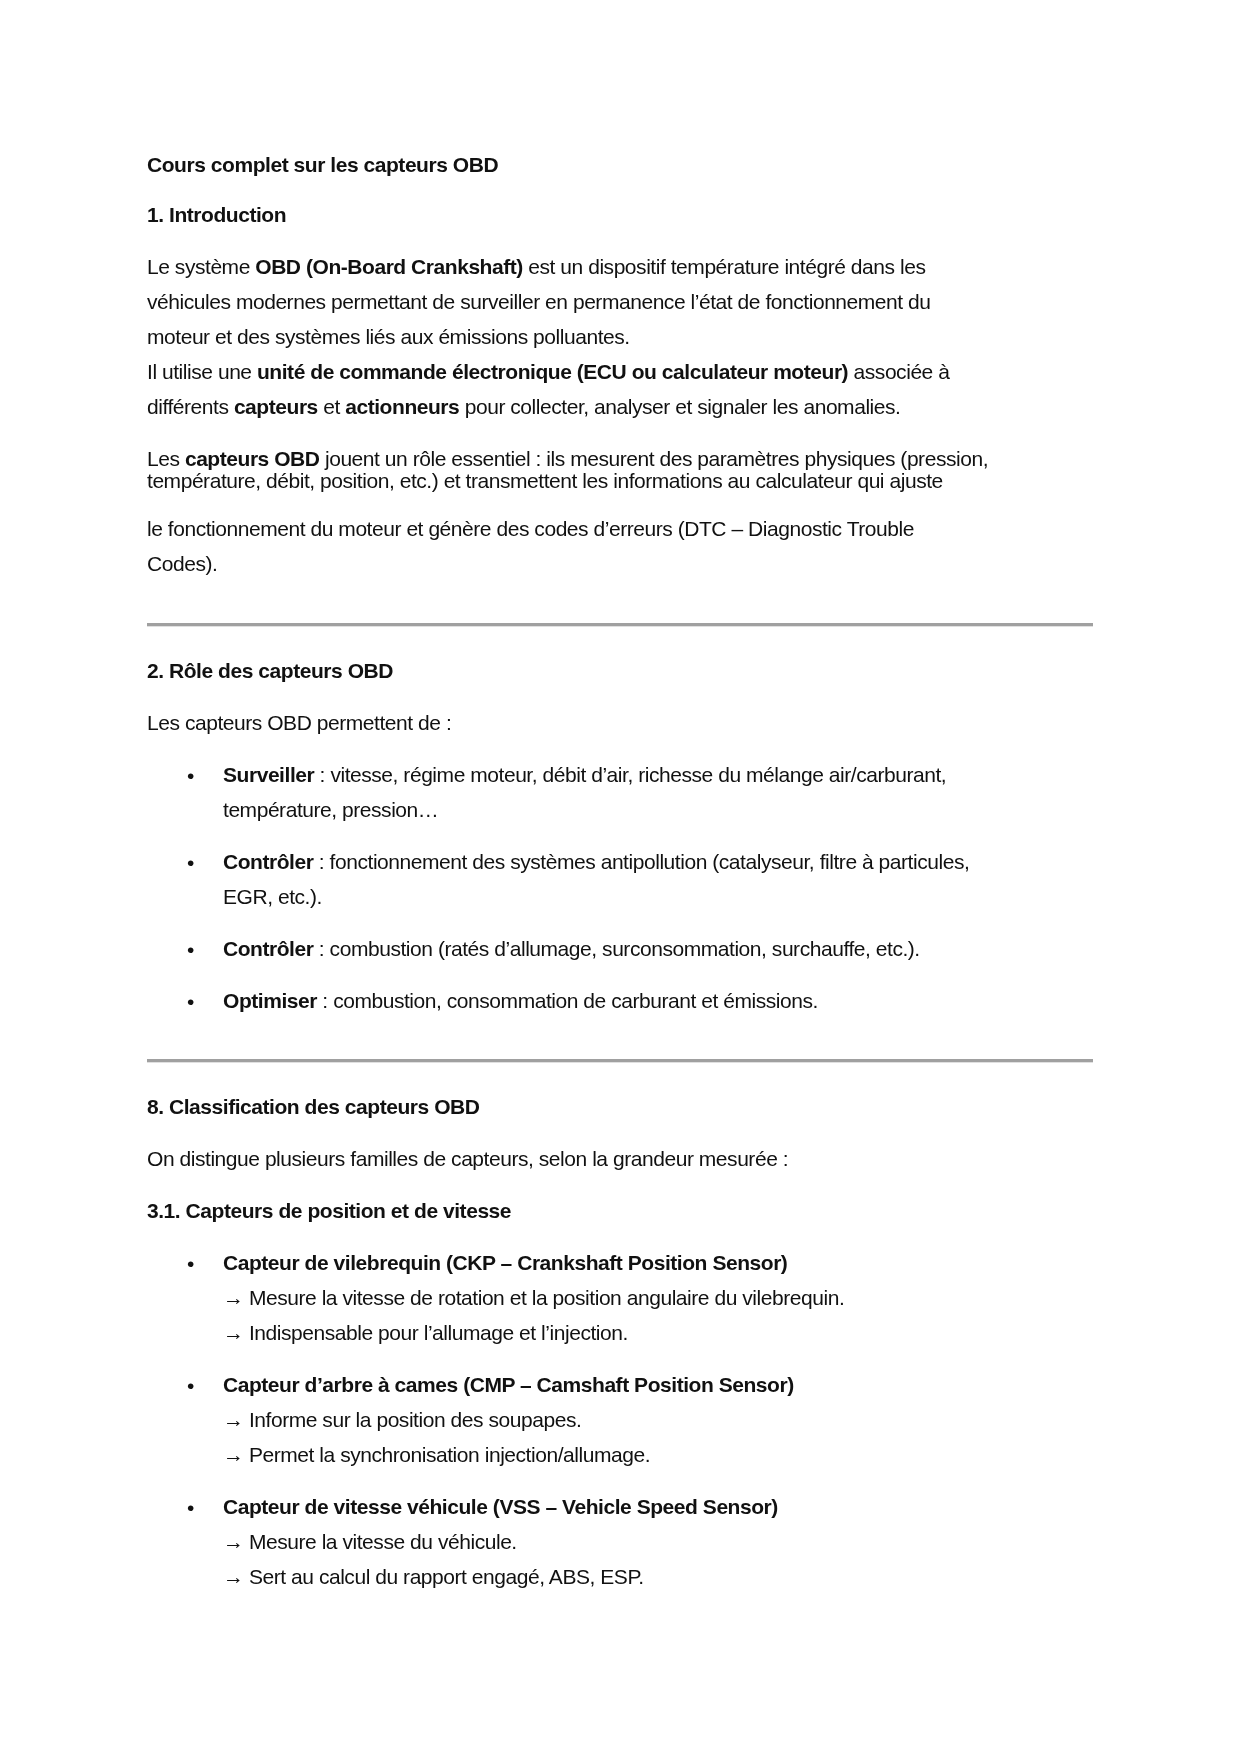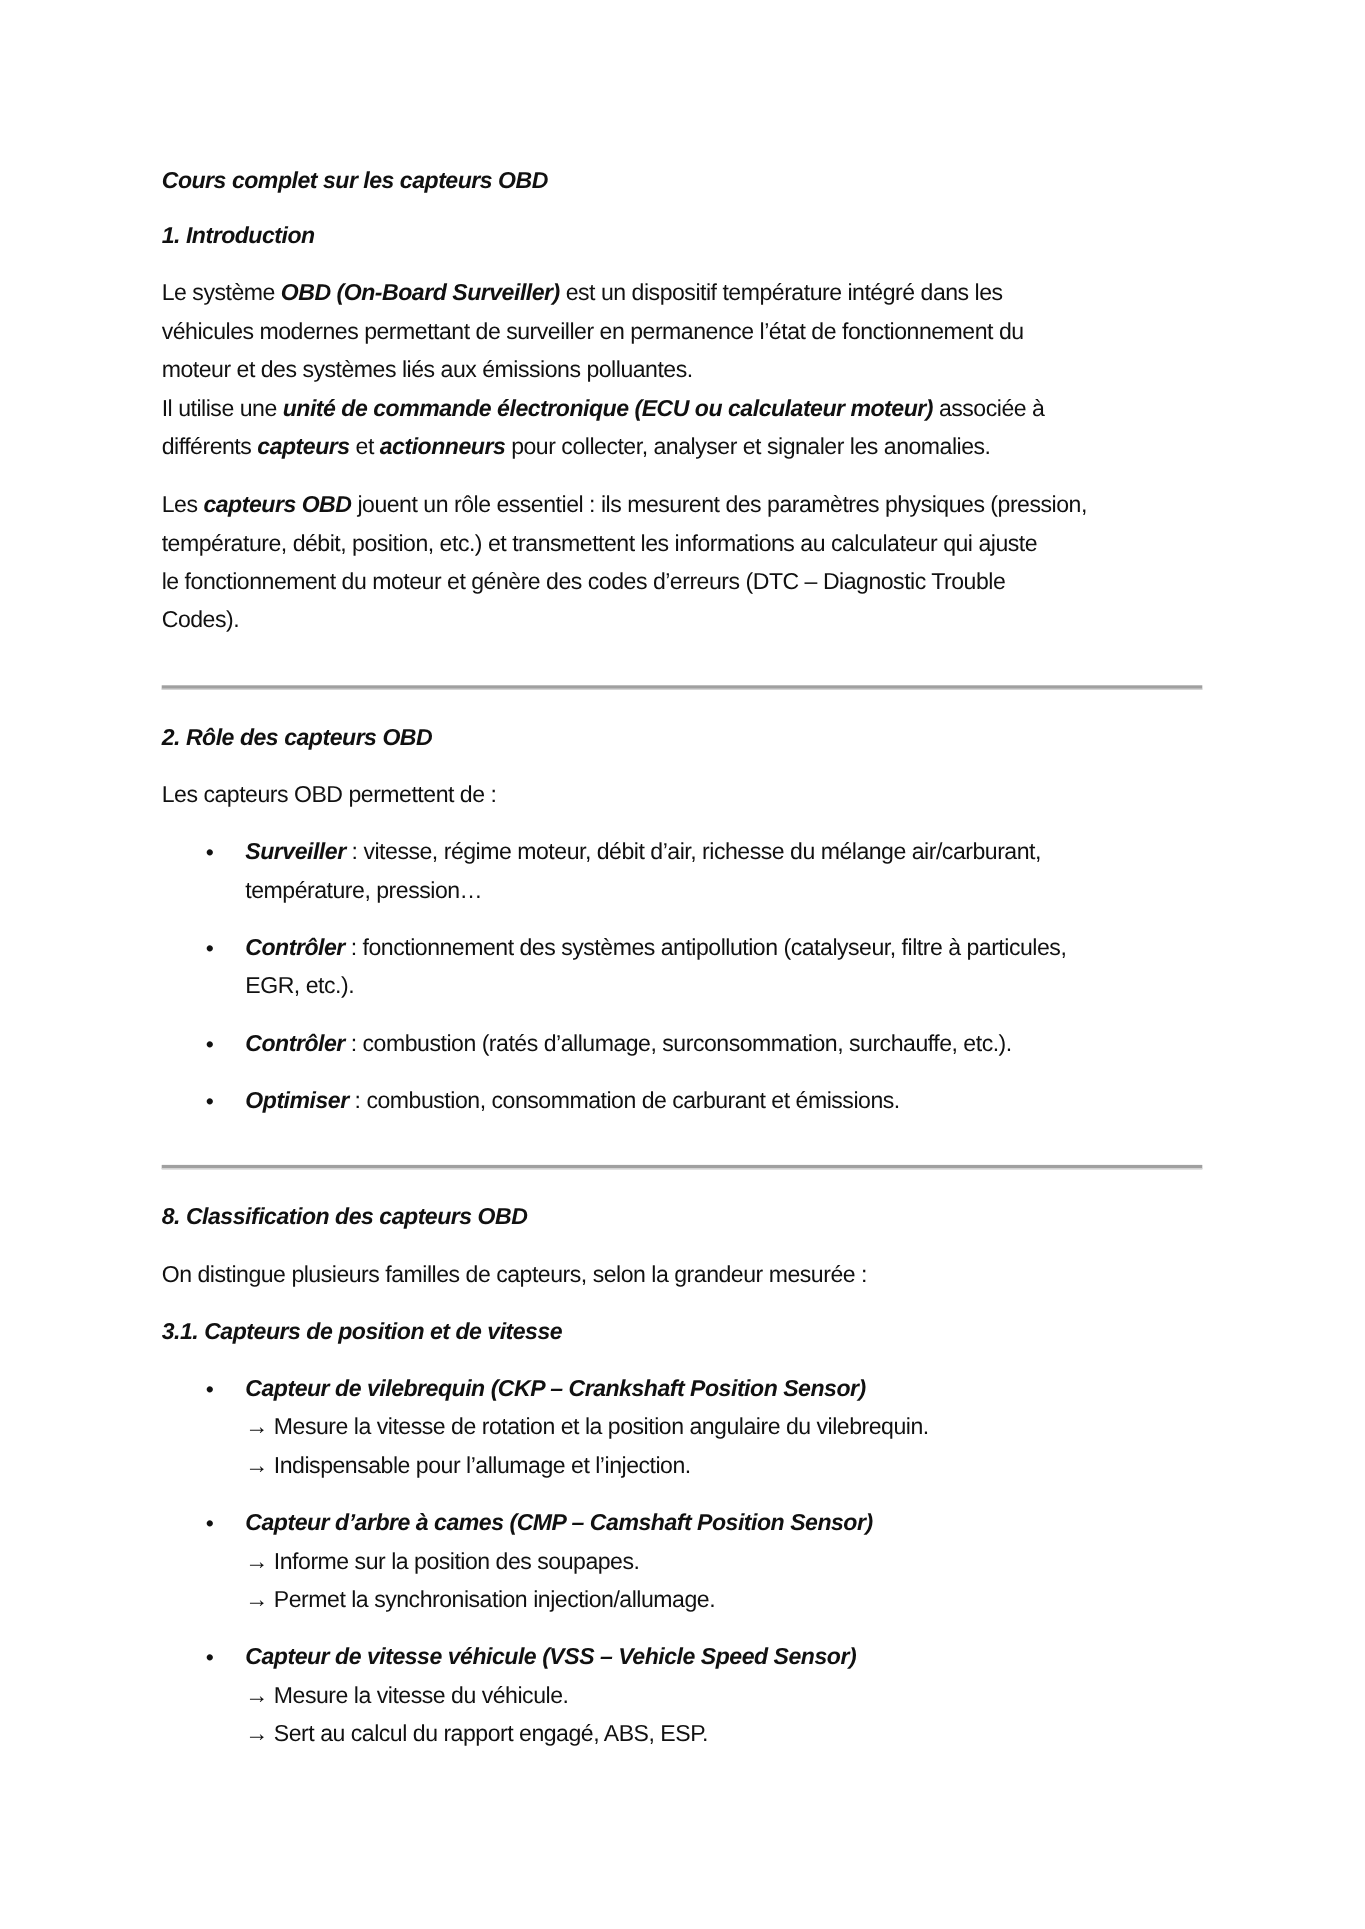--- a/index.html
+++ b/index.html
@@ -2,44 +2,44 @@
 <html><head>
 <meta charset="utf-8">
 <style>
   html, body { margin: 0; padding: 0; background: #ffffff; }
   body {
     width: 1241px; height: 1754px; position: relative; overflow: hidden;
     font-family: "Liberation Sans", sans-serif; color: #111111;
   }
   .page { position: absolute; left: 147px; top: 0; width: 946px; }
   .line { position: absolute; left: 0; font-size: 21px; white-space: nowrap; line-height: 1; letter-spacing: -0.45px; }
-  .b { font-weight: bold; font-style: italic; }
+  .b { font-weight: bold; }
   .hr {
     position: absolute; left: 0; width: 946px; height: 3px;
     background: #a0a0a0; border-bottom: 1px solid #e0e0e0;
   }
   .bullet { position: absolute; left: 40px; font-size: 21px; line-height: 1; }
   .item { left: 76px; }
 </style>
 </head>
 <body>
 
 <div class="page">
   <div class="line b" style="top:154px">Cours complet sur les capteurs OBD</div>
 
   <div class="line b" style="top:204px">1. Introduction</div>
 
-  <div class="line" style="top:256px"><span>Le système </span><span class="b">OBD (On-Board Surveiller)</span><span> est un dispositif température intégré dans les</span></div>
+  <div class="line" style="top:256px"><span>Le système </span><span class="b">OBD (On-Board Crankshaft)</span><span> est un dispositif température intégré dans les</span></div>
   <div class="line" style="top:291px">véhicules modernes permettant de surveiller en permanence l’état de fonctionnement du</div>
   <div class="line" style="top:326px">moteur et des systèmes liés aux émissions polluantes.</div>
   <div class="line" style="top:361px"><span>Il utilise une </span><span class="b">unité de commande électronique (ECU ou calculateur moteur)</span><span> associée à</span></div>
   <div class="line" style="top:396px"><span>différents </span><span class="b">capteurs</span><span> et </span><span class="b">actionneurs</span><span> pour collecter, analyser et signaler les anomalies.</span></div>
 
   <div class="line" style="top:448px"><span>Les </span><span class="b">capteurs OBD</span><span> jouent un rôle essentiel : ils mesurent des paramètres physiques (pression,</span></div>
-  <div class="line" style="top:484px">température, débit, position, etc.) et transmettent les informations au calculateur qui ajuste</div>
+  <div class="line" style="top:470px">température, débit, position, etc.) et transmettent les informations au calculateur qui ajuste</div>
   <div class="line" style="top:518px">le fonctionnement du moteur et génère des codes d’erreurs (DTC – Diagnostic Trouble</div>
   <div class="line" style="top:553px">Codes).</div>
 
   <div class="hr" style="top:623px"></div>
 
   <div class="line b" style="top:660px">2. Rôle des capteurs OBD</div>
   <div class="line" style="top:712px">Les capteurs OBD permettent de :</div>
 
   <span class="bullet" style="top:765px">•</span>
   <div class="line item" style="top:764px"><span class="b">Surveiller</span><span> : vitesse, régime moteur, débit d’air, richesse du mélange air/carburant,</span></div>

